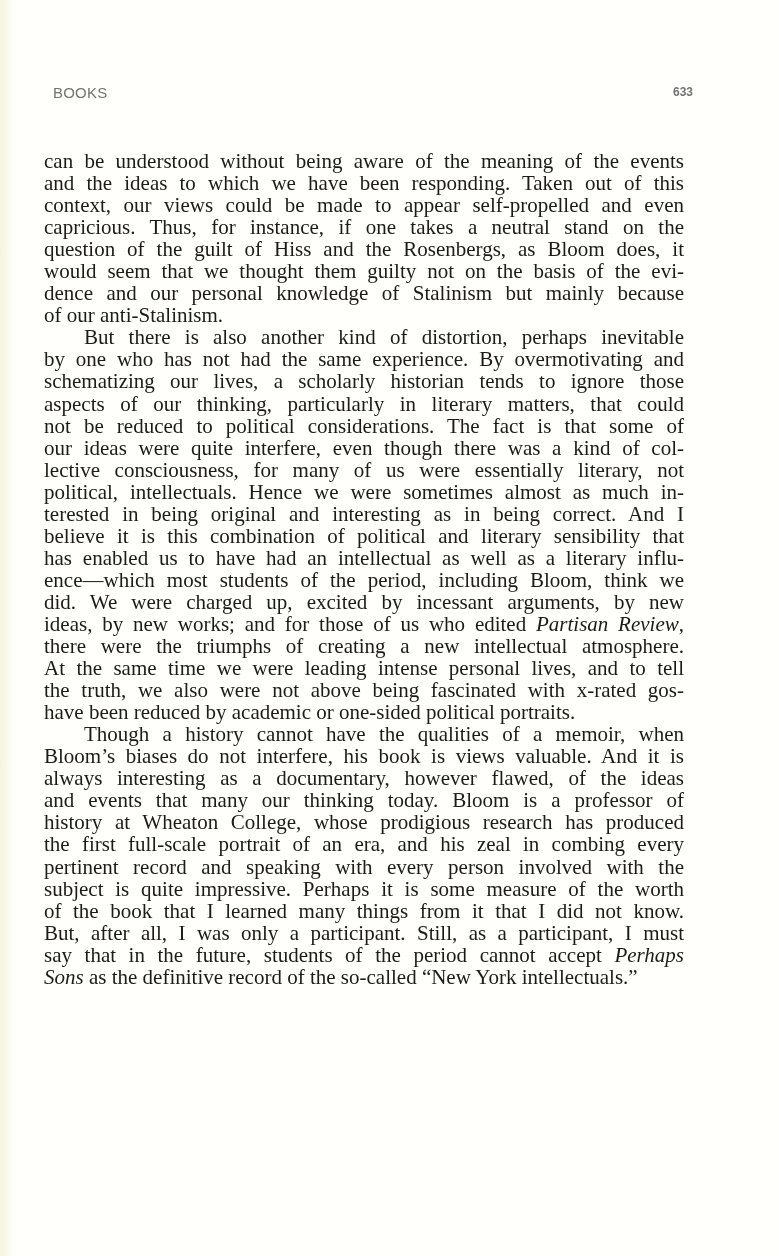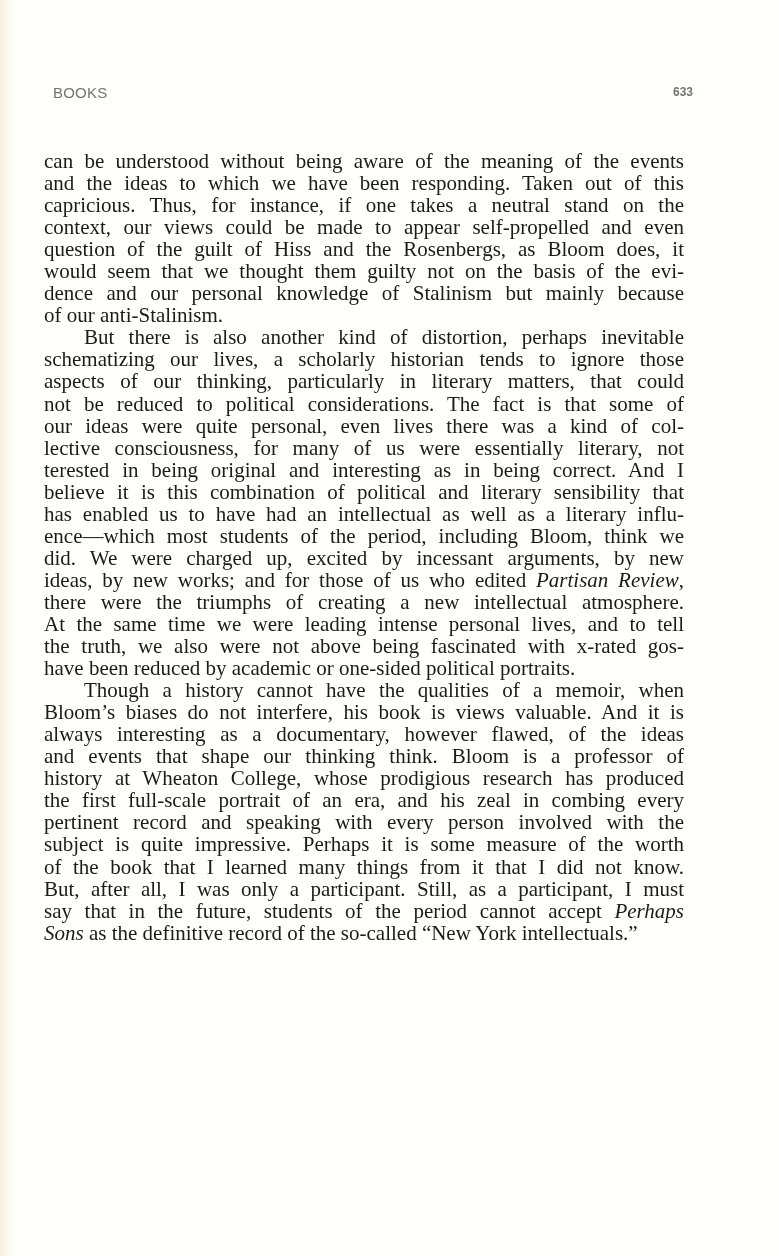--- a/index.html
+++ b/index.html
@@ -55,50 +55,52 @@
 
 <div class="running-head">
   <span class="section">BOOKS</span>
   <span class="folio">633</span>
 </div>
 
 <div class="body-text" id="body-text">
     <div>
       <span class="line">can be understood without being aware of the meaning of the events</span>
       <span class="line">and the ideas to which we have been responding. Taken out of this</span>
+      <span class="line">context, our views could be made to appear self-propelled and even</span>
       <span class="line">capricious. Thus, for instance, if one takes a neutral stand on the</span>
-      <span class="line">context, our views could be made to appear self-propelled and even</span>
       <span class="line">question of the guilt of Hiss and the Rosenbergs, as Bloom does, it</span>
       <span class="line">would seem that we thought them guilty not on the basis of the evi-</span>
       <span class="line">dence and our personal knowledge of Stalinism but mainly because</span>
       <span class="line last">of our anti-Stalinism.</span>
     </div>
     <div>
       <span class="line indent">But there is also another kind of distortion, perhaps inevitable</span>
+      <span class="line">by one who has not had the same experience. By overmotivating and</span>
       <span class="line">schematizing our lives, a scholarly historian tends to ignore those</span>
       <span class="line">aspects of our thinking, particularly in literary matters, that could</span>
       <span class="line">not be reduced to political considerations. The fact is that some of</span>
-      <span class="line">our ideas were quite personal, even lives there was a kind of col-</span>
+      <span class="line">our ideas were quite interfere, even though there was a kind of col-</span>
       <span class="line">lective consciousness, for many of us were essentially literary, not</span>
+      <span class="line">political, intellectuals. Hence we were sometimes almost as much in-</span>
       <span class="line">terested in being original and interesting as in being correct. And I</span>
       <span class="line">believe it is this combination of political and literary sensibility that</span>
       <span class="line">has enabled us to have had an intellectual as well as a literary influ-</span>
       <span class="line">ence—which most students of the period, including Bloom, think we</span>
       <span class="line">did. We were charged up, excited by incessant arguments, by new</span>
       <span class="line">ideas, by new works; and for those of us who edited <em>Partisan Review</em>,</span>
       <span class="line">there were the triumphs of creating a new intellectual atmosphere.</span>
       <span class="line">At the same time we were leading intense personal lives, and to tell</span>
       <span class="line">the truth, we also were not above being fascinated with x-rated gos-</span>
       <span class="line last">have been reduced by academic or one-sided political portraits.</span>
     </div>
     <div>
       <span class="line indent">Though a history cannot have the qualities of a memoir, when</span>
       <span class="line">Bloom’s biases do not interfere, his book is views valuable. And it is</span>
       <span class="line">always interesting as a documentary, however flawed, of the ideas</span>
-      <span class="line">and events that shape our thinking think. Bloom is a professor of</span>
+      <span class="line">and events that many our thinking today. Bloom is a professor of</span>
       <span class="line">history at Wheaton College, whose prodigious research has produced</span>
       <span class="line">the first full-scale portrait of an era, and his zeal in combing every</span>
       <span class="line">pertinent record and speaking with every person involved with the</span>
       <span class="line">subject is quite impressive. Perhaps it is some measure of the worth</span>
       <span class="line">of the book that I learned many things from it that I did not know.</span>
       <span class="line">But, after all, I was only a participant. Still, as a participant, I must</span>
       <span class="line">say that in the future, students of the period cannot accept <em>Perhaps</em></span>
       <span class="line last"><em>Sons</em> as the definitive record of the so-called “New York intellectuals.”</span>
     </div>
   </div>

